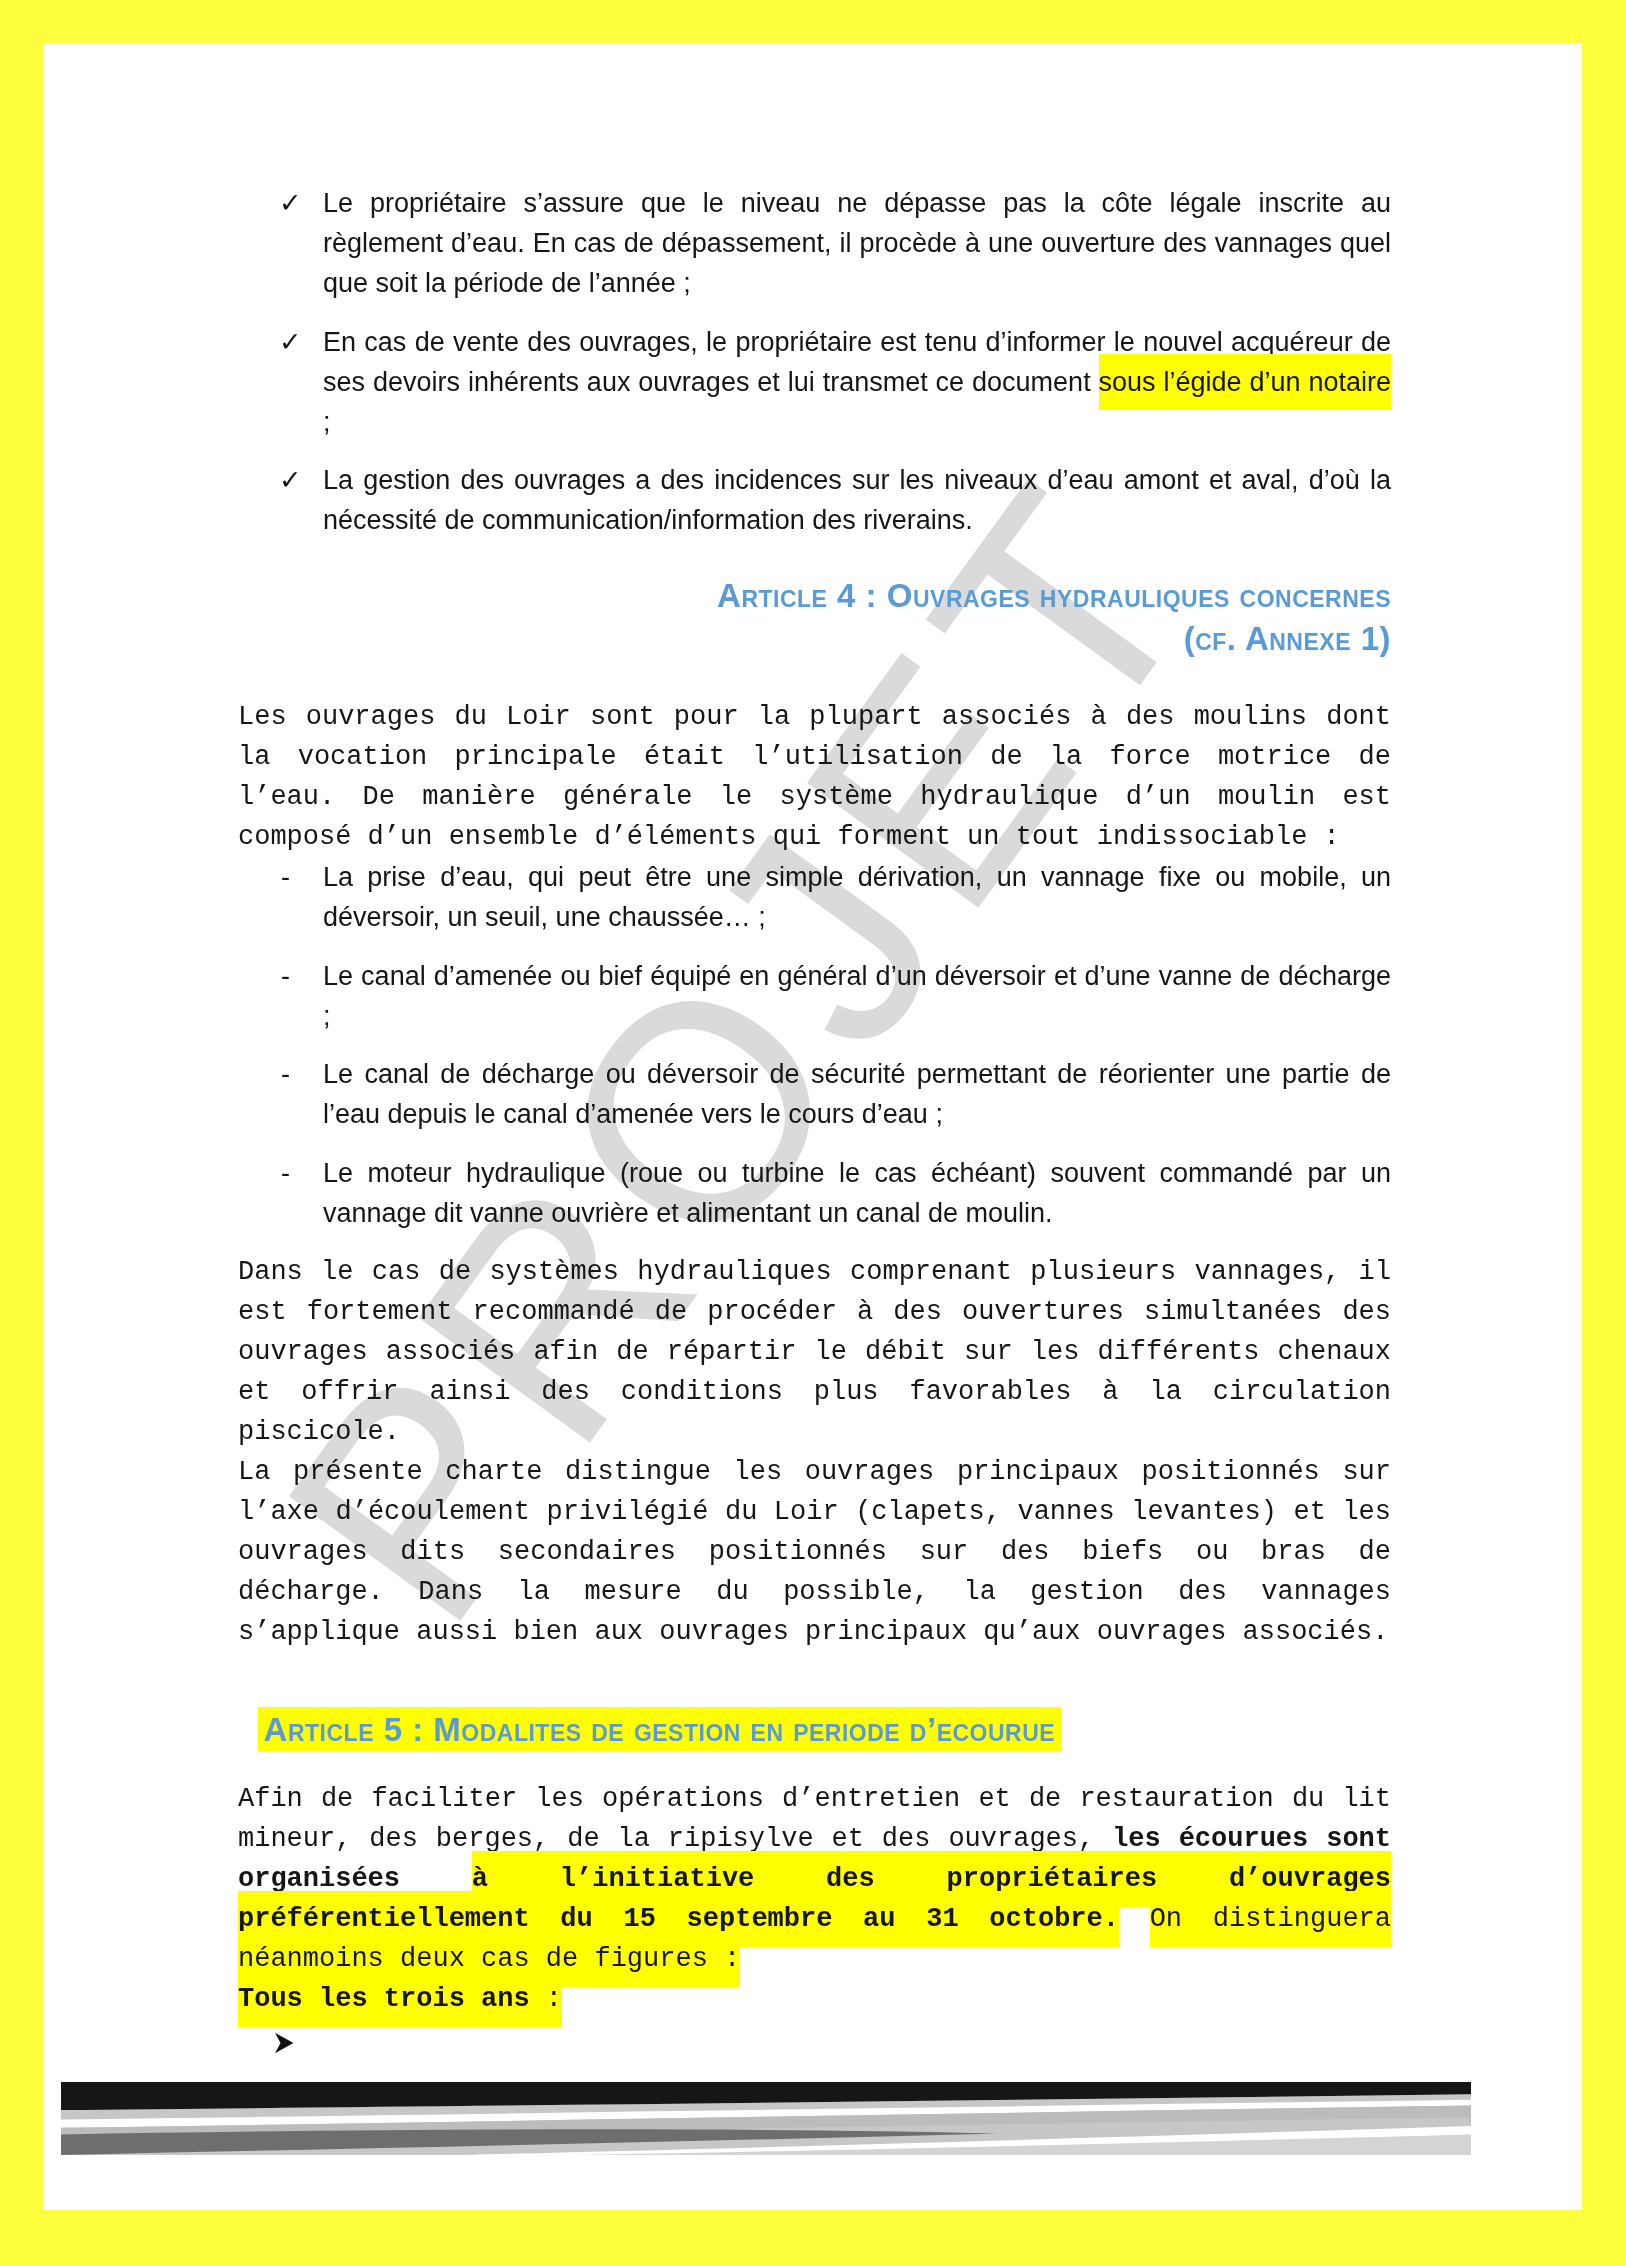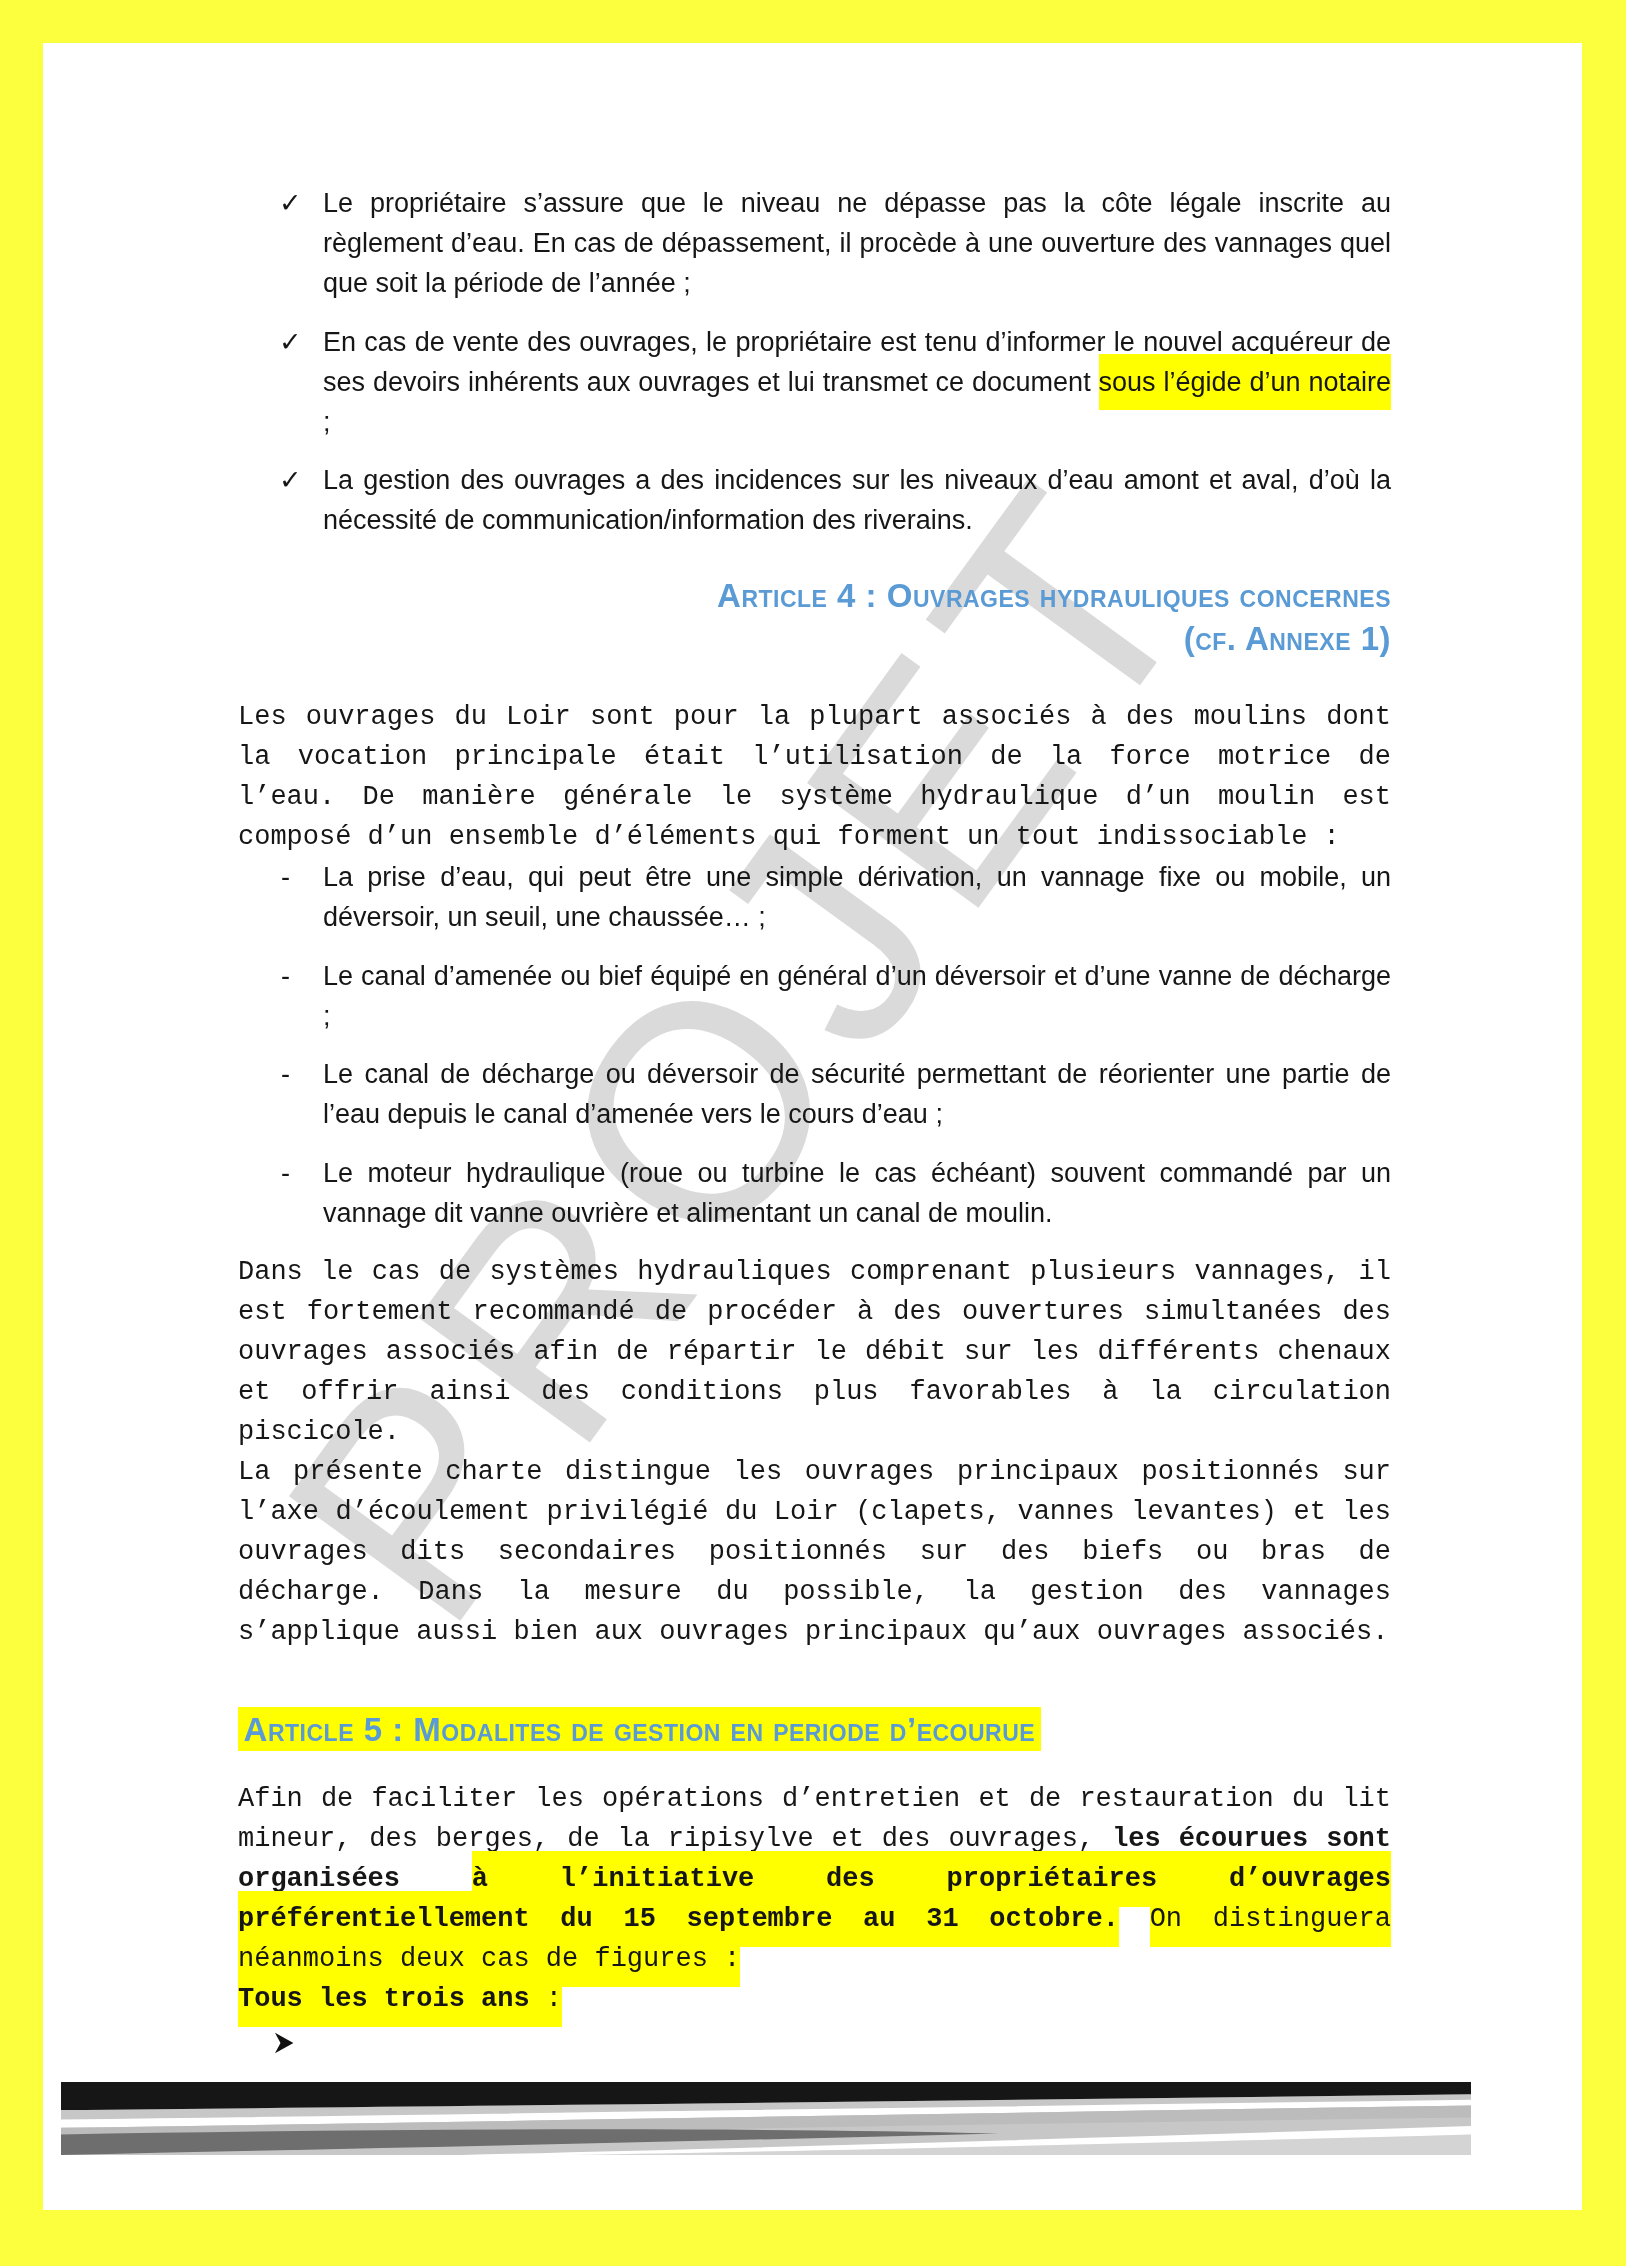--- a/index.html
+++ b/index.html
@@ -37,21 +37,21 @@
   .check-item .marker{position:absolute;left:41px;top:0;font-family:"DejaVu Sans",sans-serif;}
   .check-list{margin-bottom:34px;}
 
   .article-heading{
     color:#5b9bd5;font-weight:700;font-size:33px;line-height:43px;
     font-variant:small-caps;letter-spacing:0.5px;text-align:left;
     margin:0;
   }
   .h-art4{margin-top:18.6px;margin-bottom:37px;text-align:right;}
   .h-art5{margin-top:56px;margin-bottom:28px;}
-  .h-art5 .hl{padding:3.7px 5.6px;}
+  .h-art5 .hl{padding:3.7px 5.6px;margin-left:20px;}
 
   .para1{margin-bottom:22.4px;}
   .dash-list{margin-bottom:3.7px;}
   .dash-item{position:relative;padding-left:85px;margin-bottom:18.6px;}
   .dash-item .marker{position:absolute;left:43px;top:0;}
   .para2{margin-bottom:24px;}
   .para3{margin-bottom:0;}
   .para4{margin-bottom:26px;}
   .tous-line{margin-bottom:24px;text-align:left;}
   .arrow-item{position:relative;padding-left:85px;}

